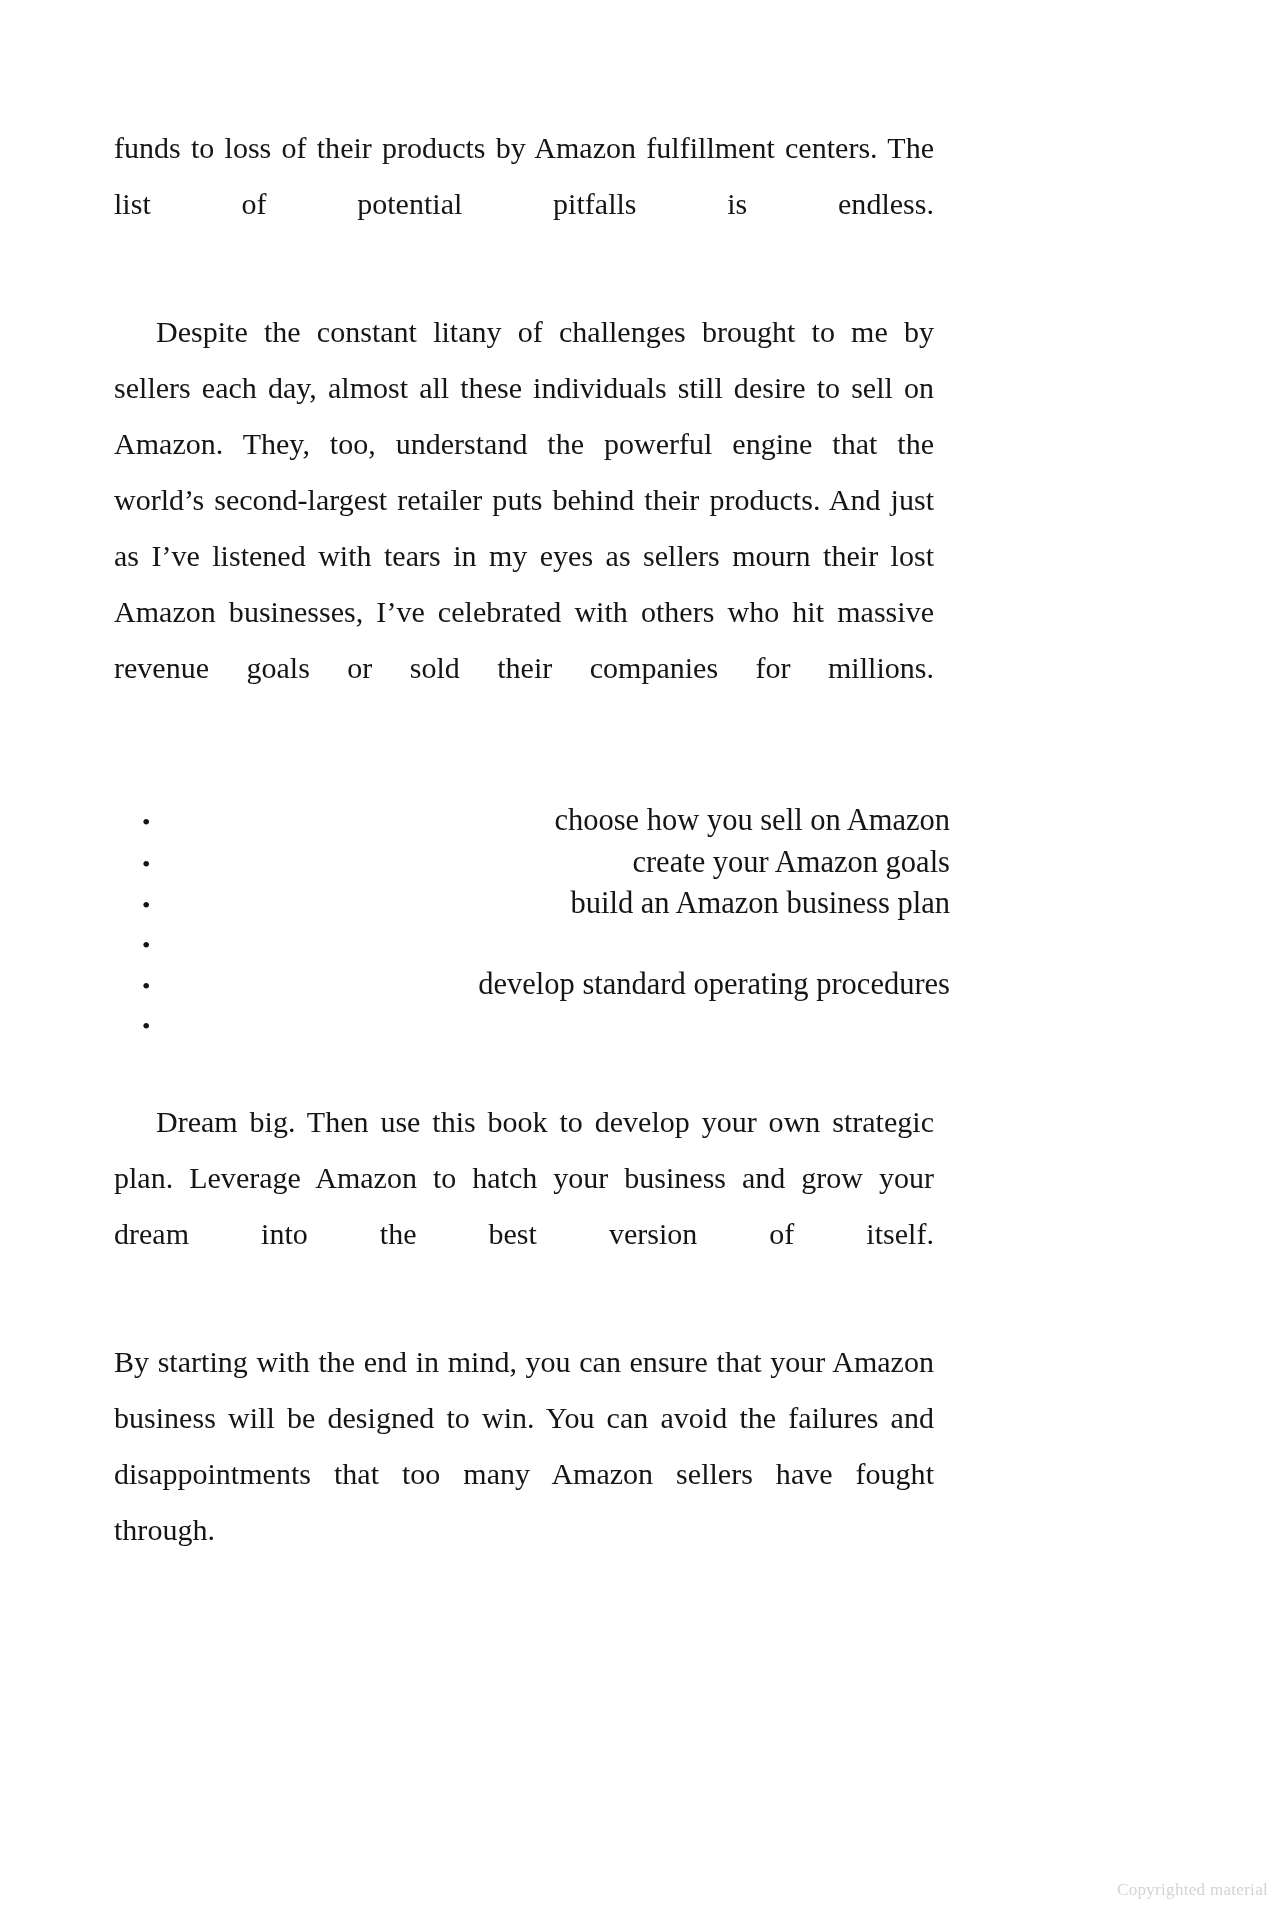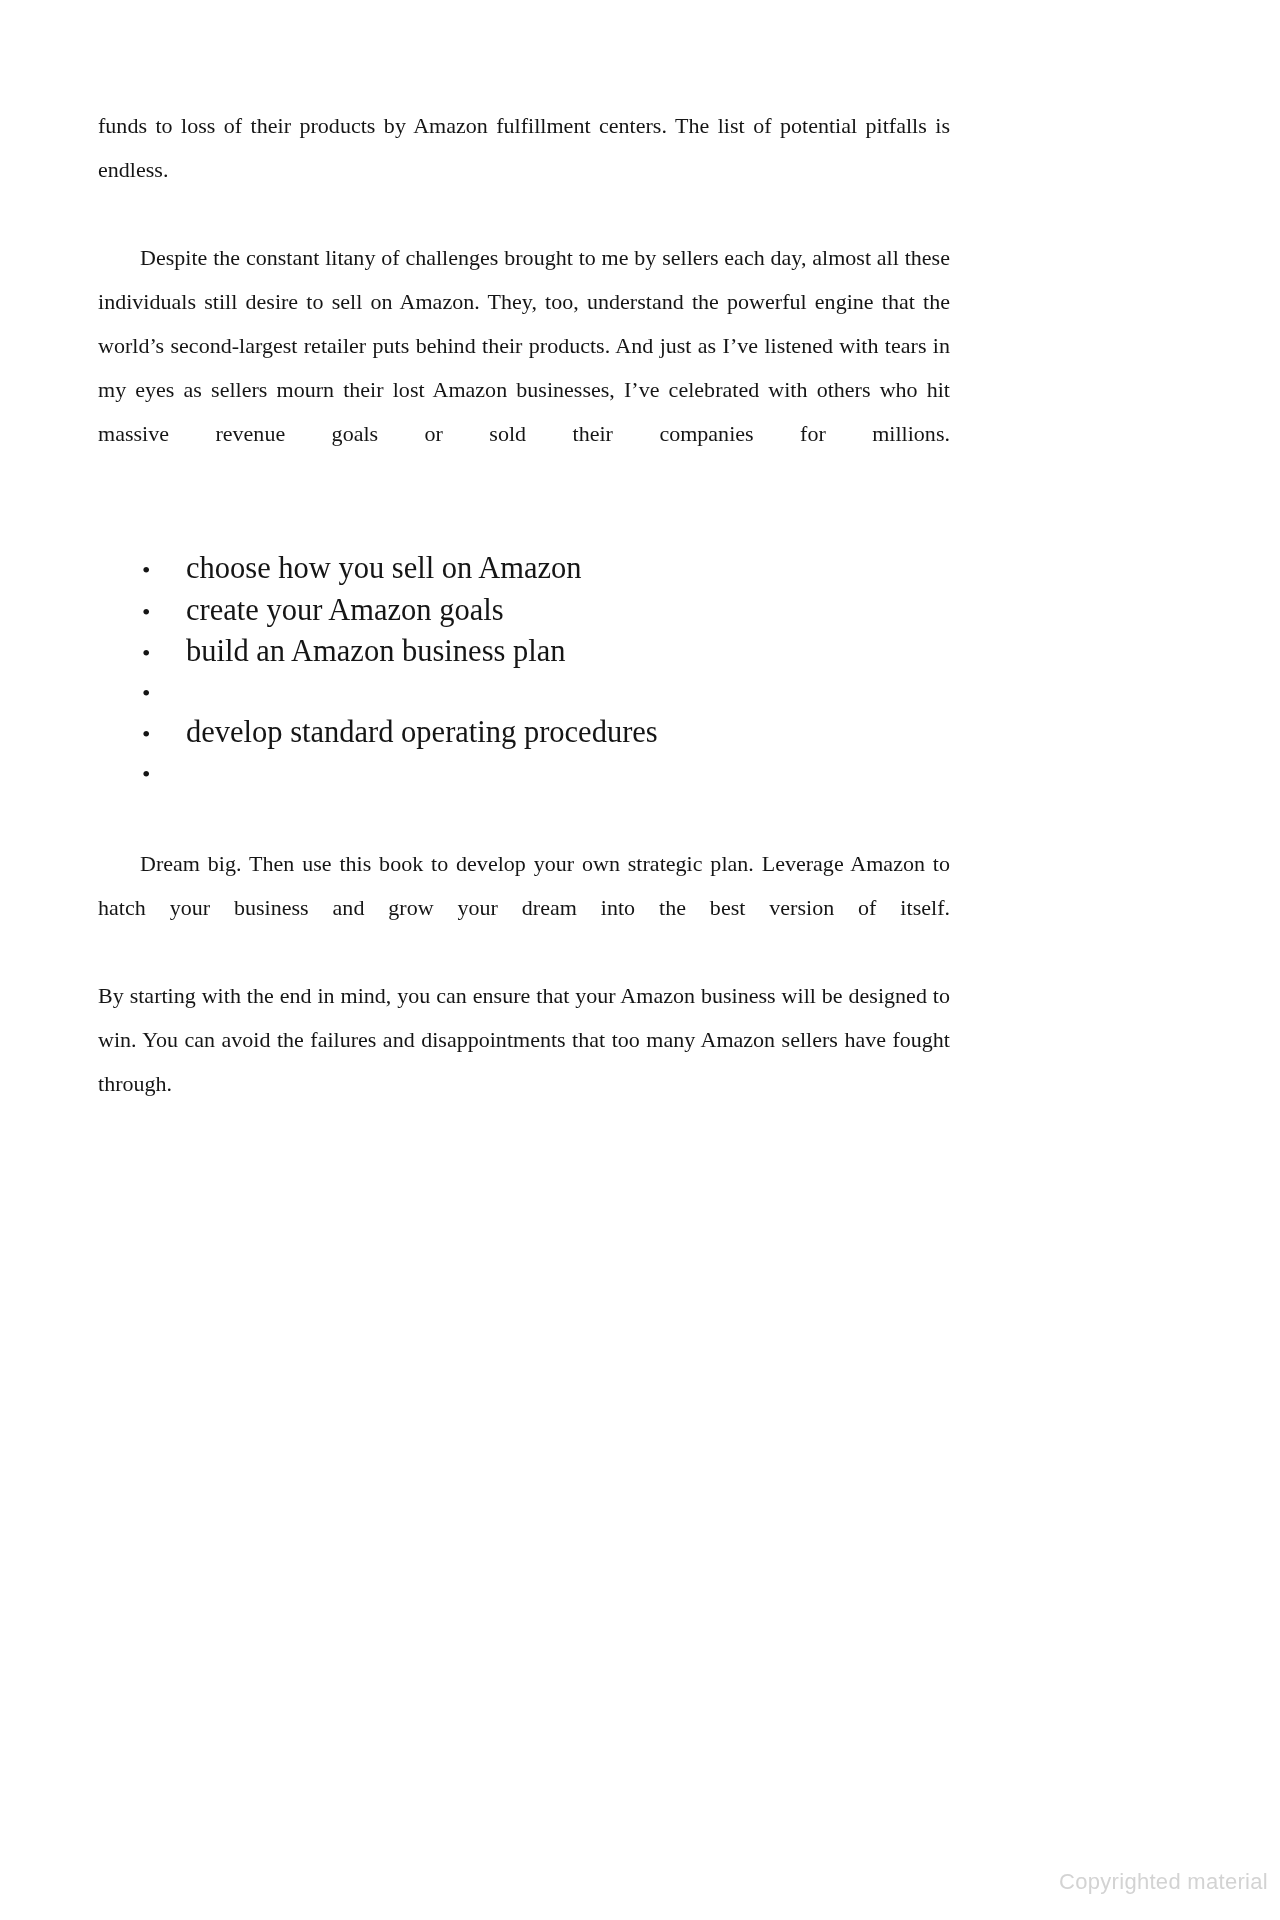--- a/index.html
+++ b/index.html
@@ -26,25 +26,25 @@
   }
 
   #text-column {
     position: absolute;
     left: 98px;
     top: 104px;
     width: 852px;
   }
 
   .para {
-    margin: 0;
+    margin: 16px;
     text-align: justify;
     text-justify: inter-word;
-    font-size: 22px;
-    line-height: 44px;
+    font-size: 30px;
+    line-height: 56px;
     letter-spacing: 0.02px;
     word-spacing: 0.2px;
     color: #151515;
   }
 
   .para.indent {
     text-indent: 42px;
   }
 
   
@@ -75,29 +75,29 @@
     width: 44px;
     margin-left: 44px;
     font-size: 24px;
     line-height: 39.6px;
     text-align: left;
     color: #151515;
   }
 
   .bullet-text {
     flex: 1 1 auto;
-    text-align: left;
+    text-align: right;
   }
 
   #copyright-footer {
     position: absolute;
     right: 12px;
-    bottom: 28px;
-    font-family: Liberation Sans, sans-serif;
-    font-size: 22px;
+    bottom: 20px;
+    font-family: Liberation Serif, serif;
+    font-size: 17px;
     line-height: 20px;
     color: #d3d3d3;
     letter-spacing: 0.3px;
     white-space: nowrap;
   }
 </style>
 </head>
 <body>
 
 <div id="page">

